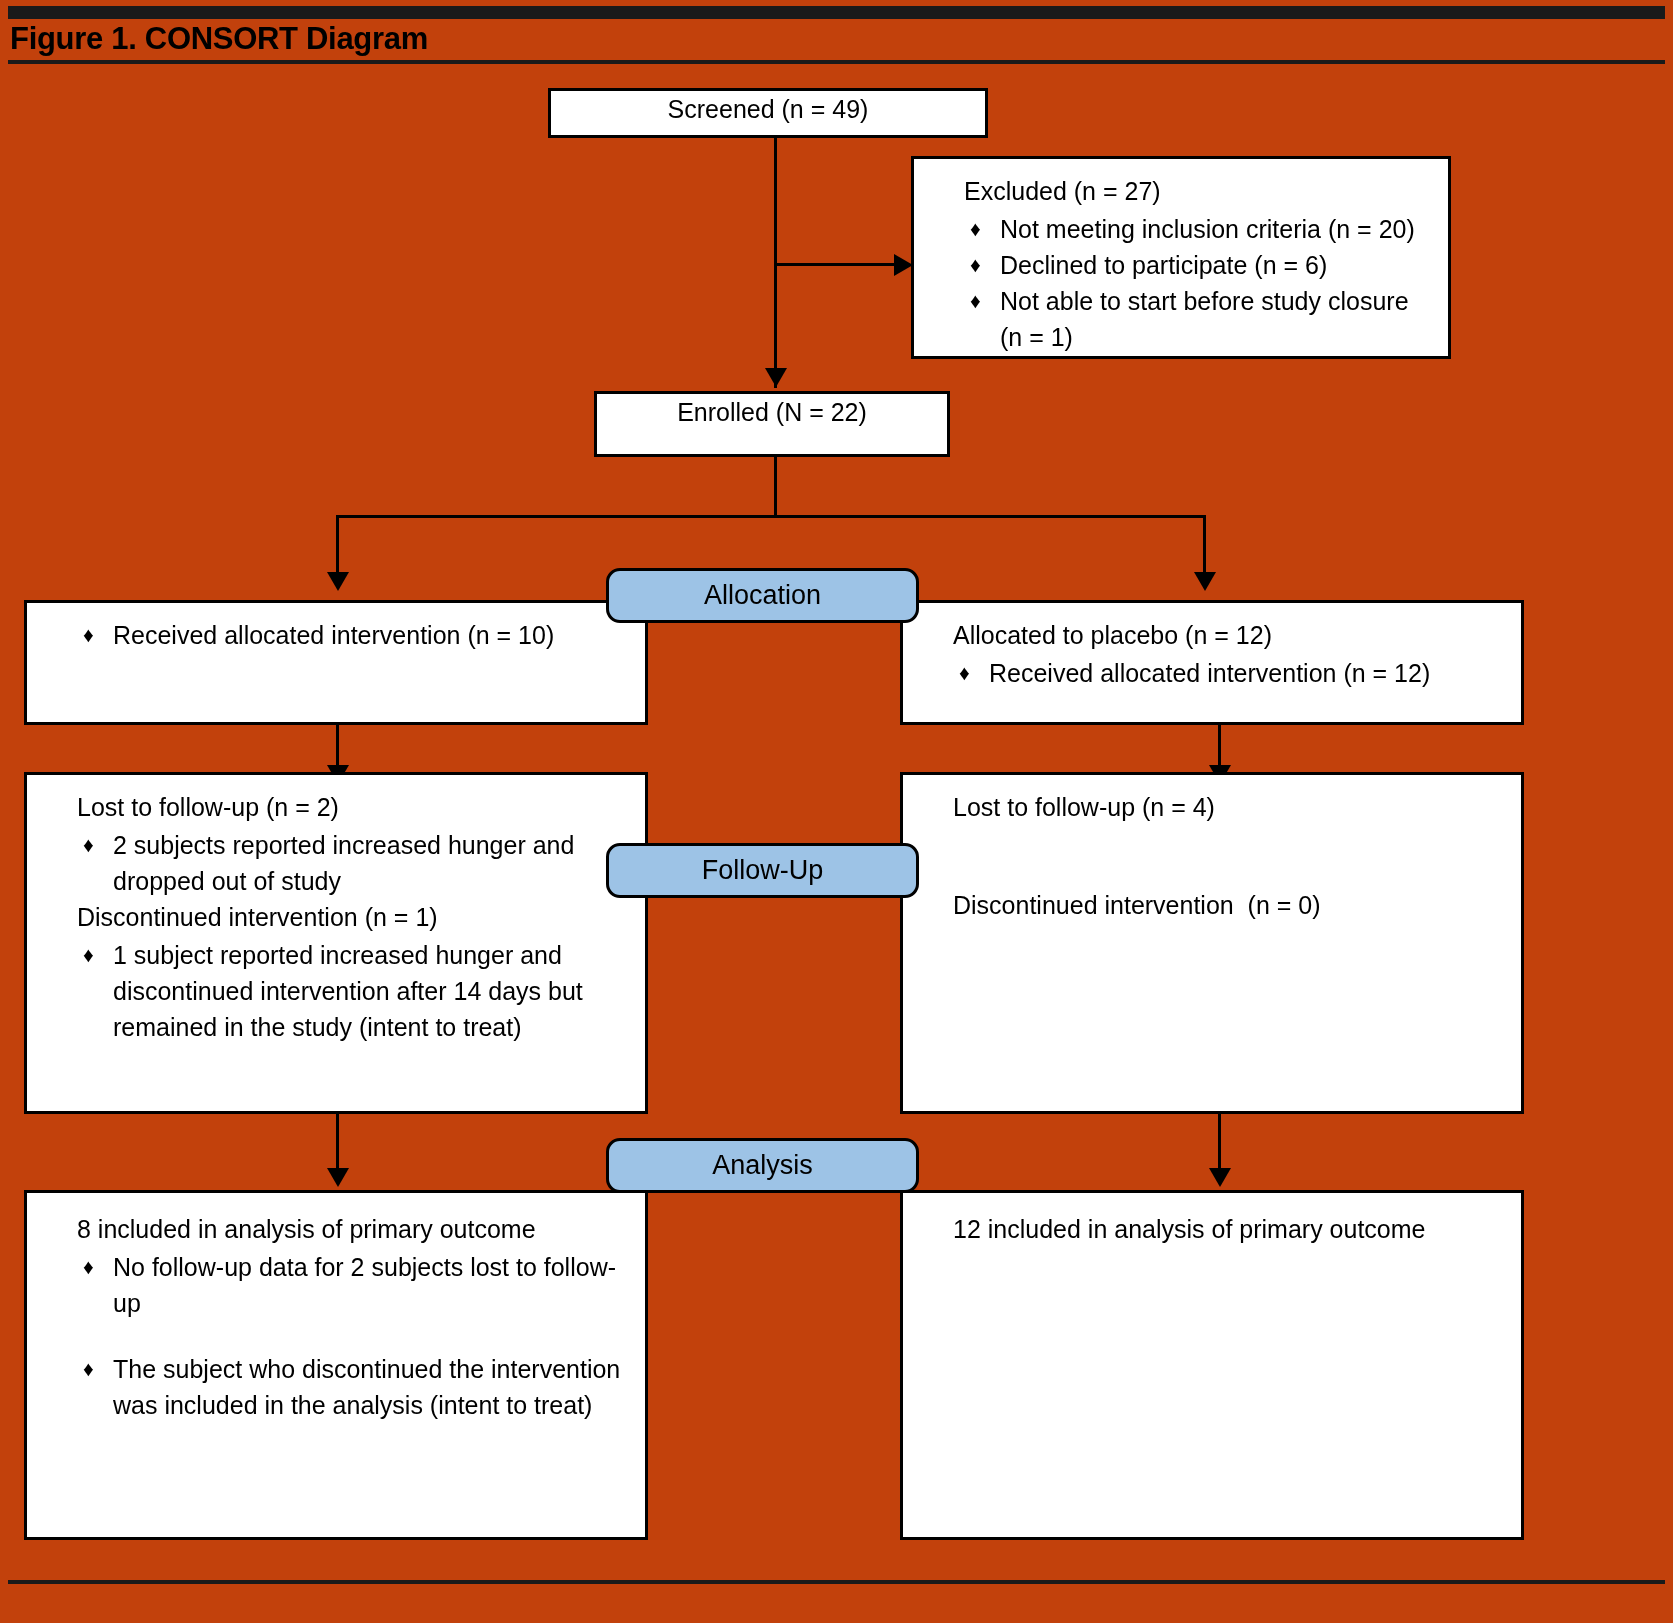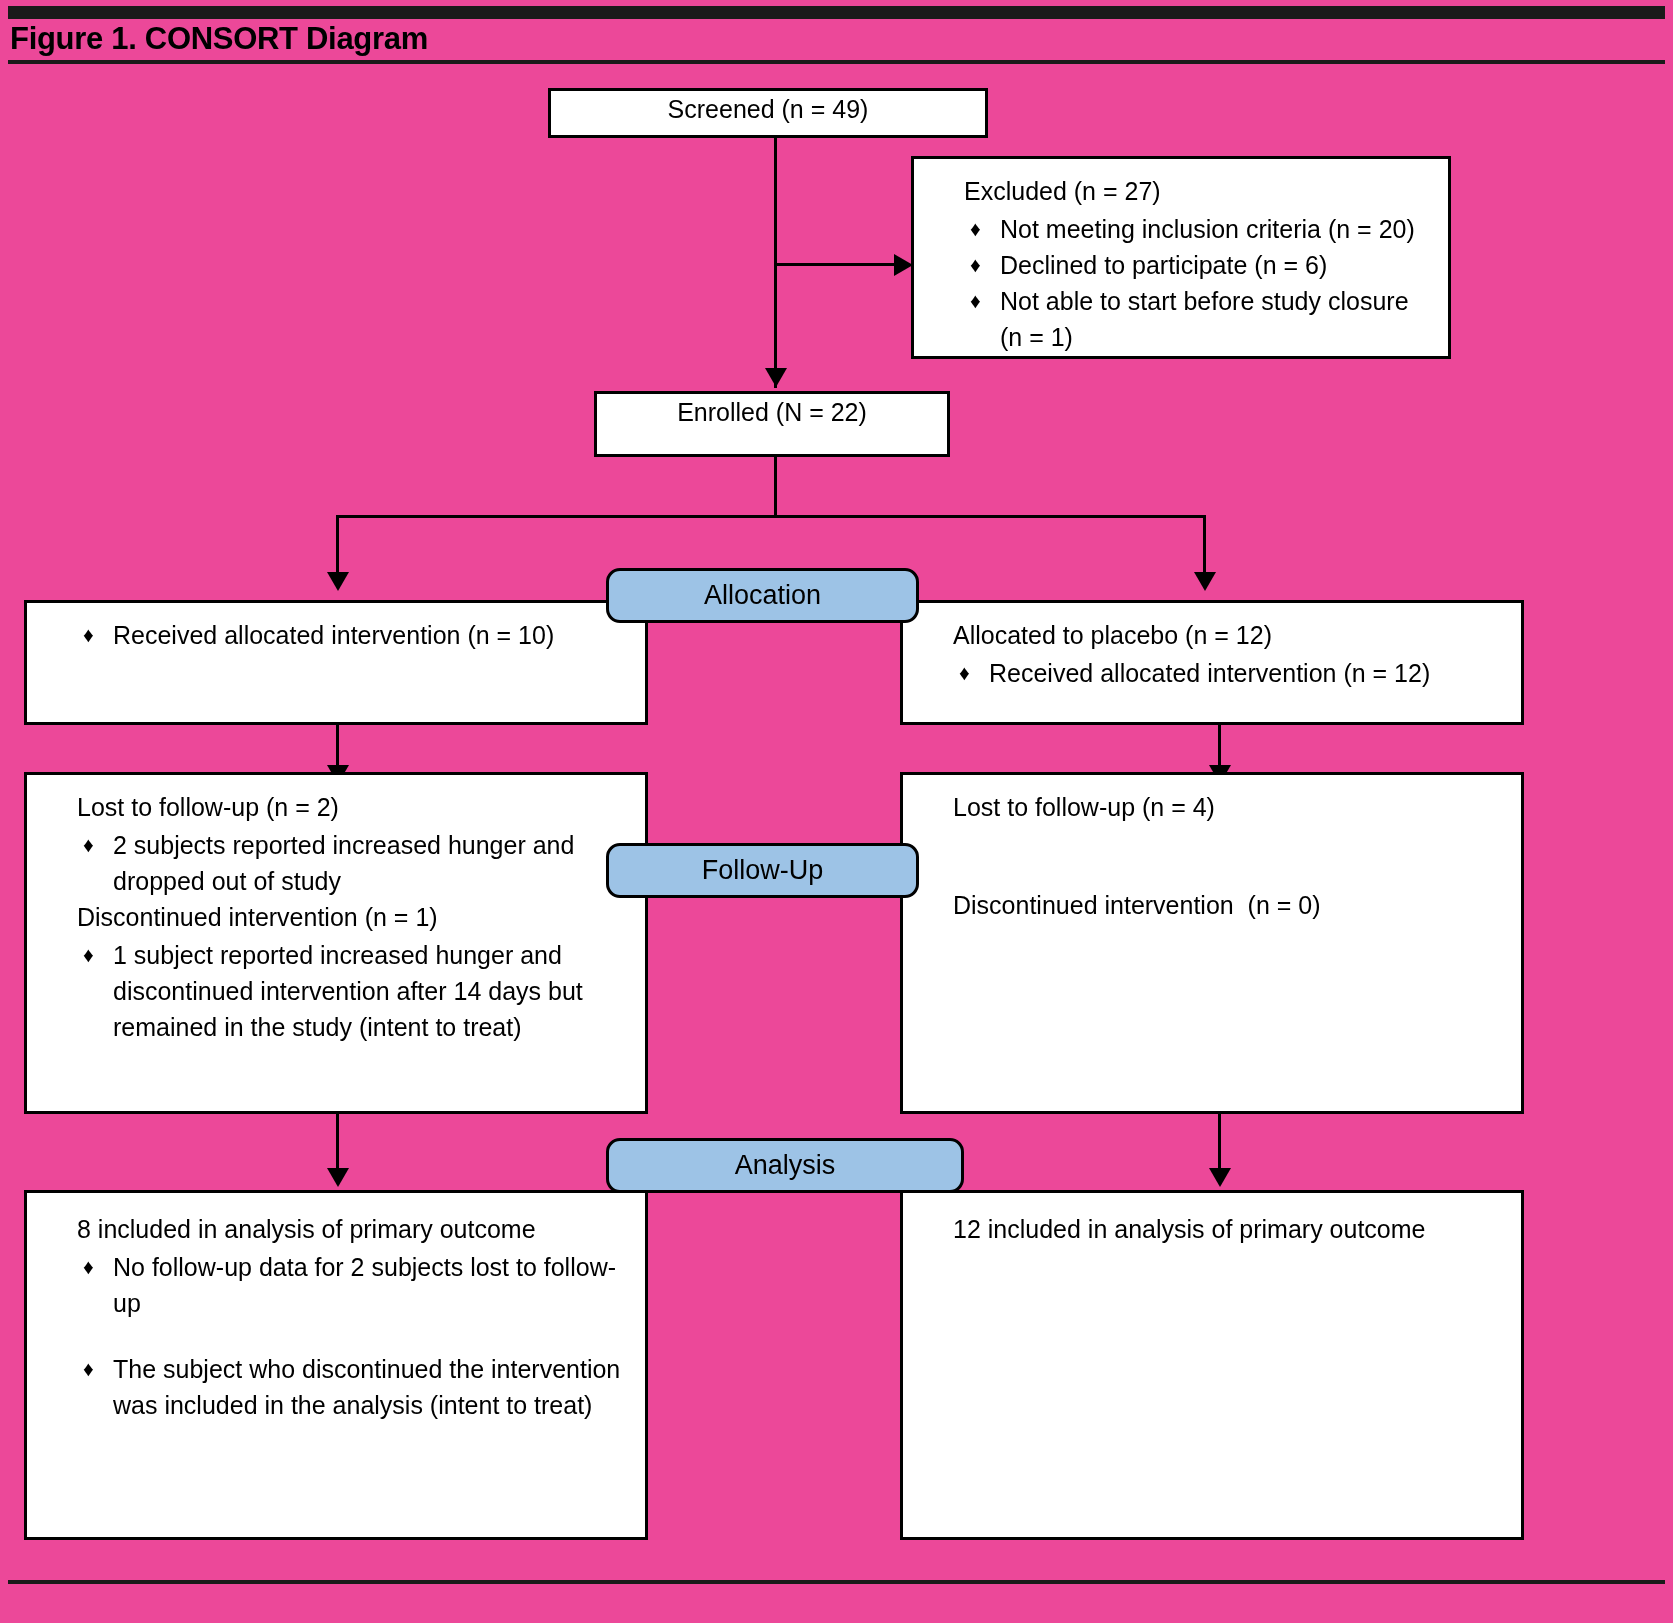--- a/index.html
+++ b/index.html
@@ -8,21 +8,21 @@
     background: #ffffff;
   }
   body {
     font-family: "Liberation Sans", sans-serif;
     color: #000000;
   }
   #page {
     position: relative;
     width: 1673px;
     height: 1623px;
-    background: #ec4899;
+    background: #c2410c;
     overflow: hidden;
   }
 
   
   .rule-top {
     position: absolute;
     left: 8px; top: 6px;
     width: 1657px; height: 13px;
     background: #1a1a1a;
   }
@@ -244,21 +244,21 @@
       <div class="gap-li"></div>
       <p class="lead" style="white-space:pre;">Discontinued intervention  (n = 0)</p>
     </div>
   </div>
 
   <div class="vline" style="left:336px; top:1114px; height:62px;"></div>
   <div class="arrow-down" style="left:327px; top:1168px;"></div>
   <div class="vline" style="left:1218px; top:1114px; height:62px;"></div>
   <div class="arrow-down" style="left:1209px; top:1168px;"></div>
 
-  <div class="stage" style="left:606px; top:1138px; width:358px; height:55px;justify-content:center;">
+  <div class="stage" style="left:606px; top:1138px; width:313px; height:55px;justify-content:center;">
     <span>Analysis</span>
   </div>
 
   <div class="box" style="left:24px; top:1190px; width:624px; height:350px;">
     <div class="pad" style="padding-top:18px;">
       <p class="lead">8 included in analysis of primary outcome</p>
       <ul class="bul">
         <li>
           <span class="dia">♦</span>
           <span>No follow‑up data for 2 subjects lost to follow-up</span>

